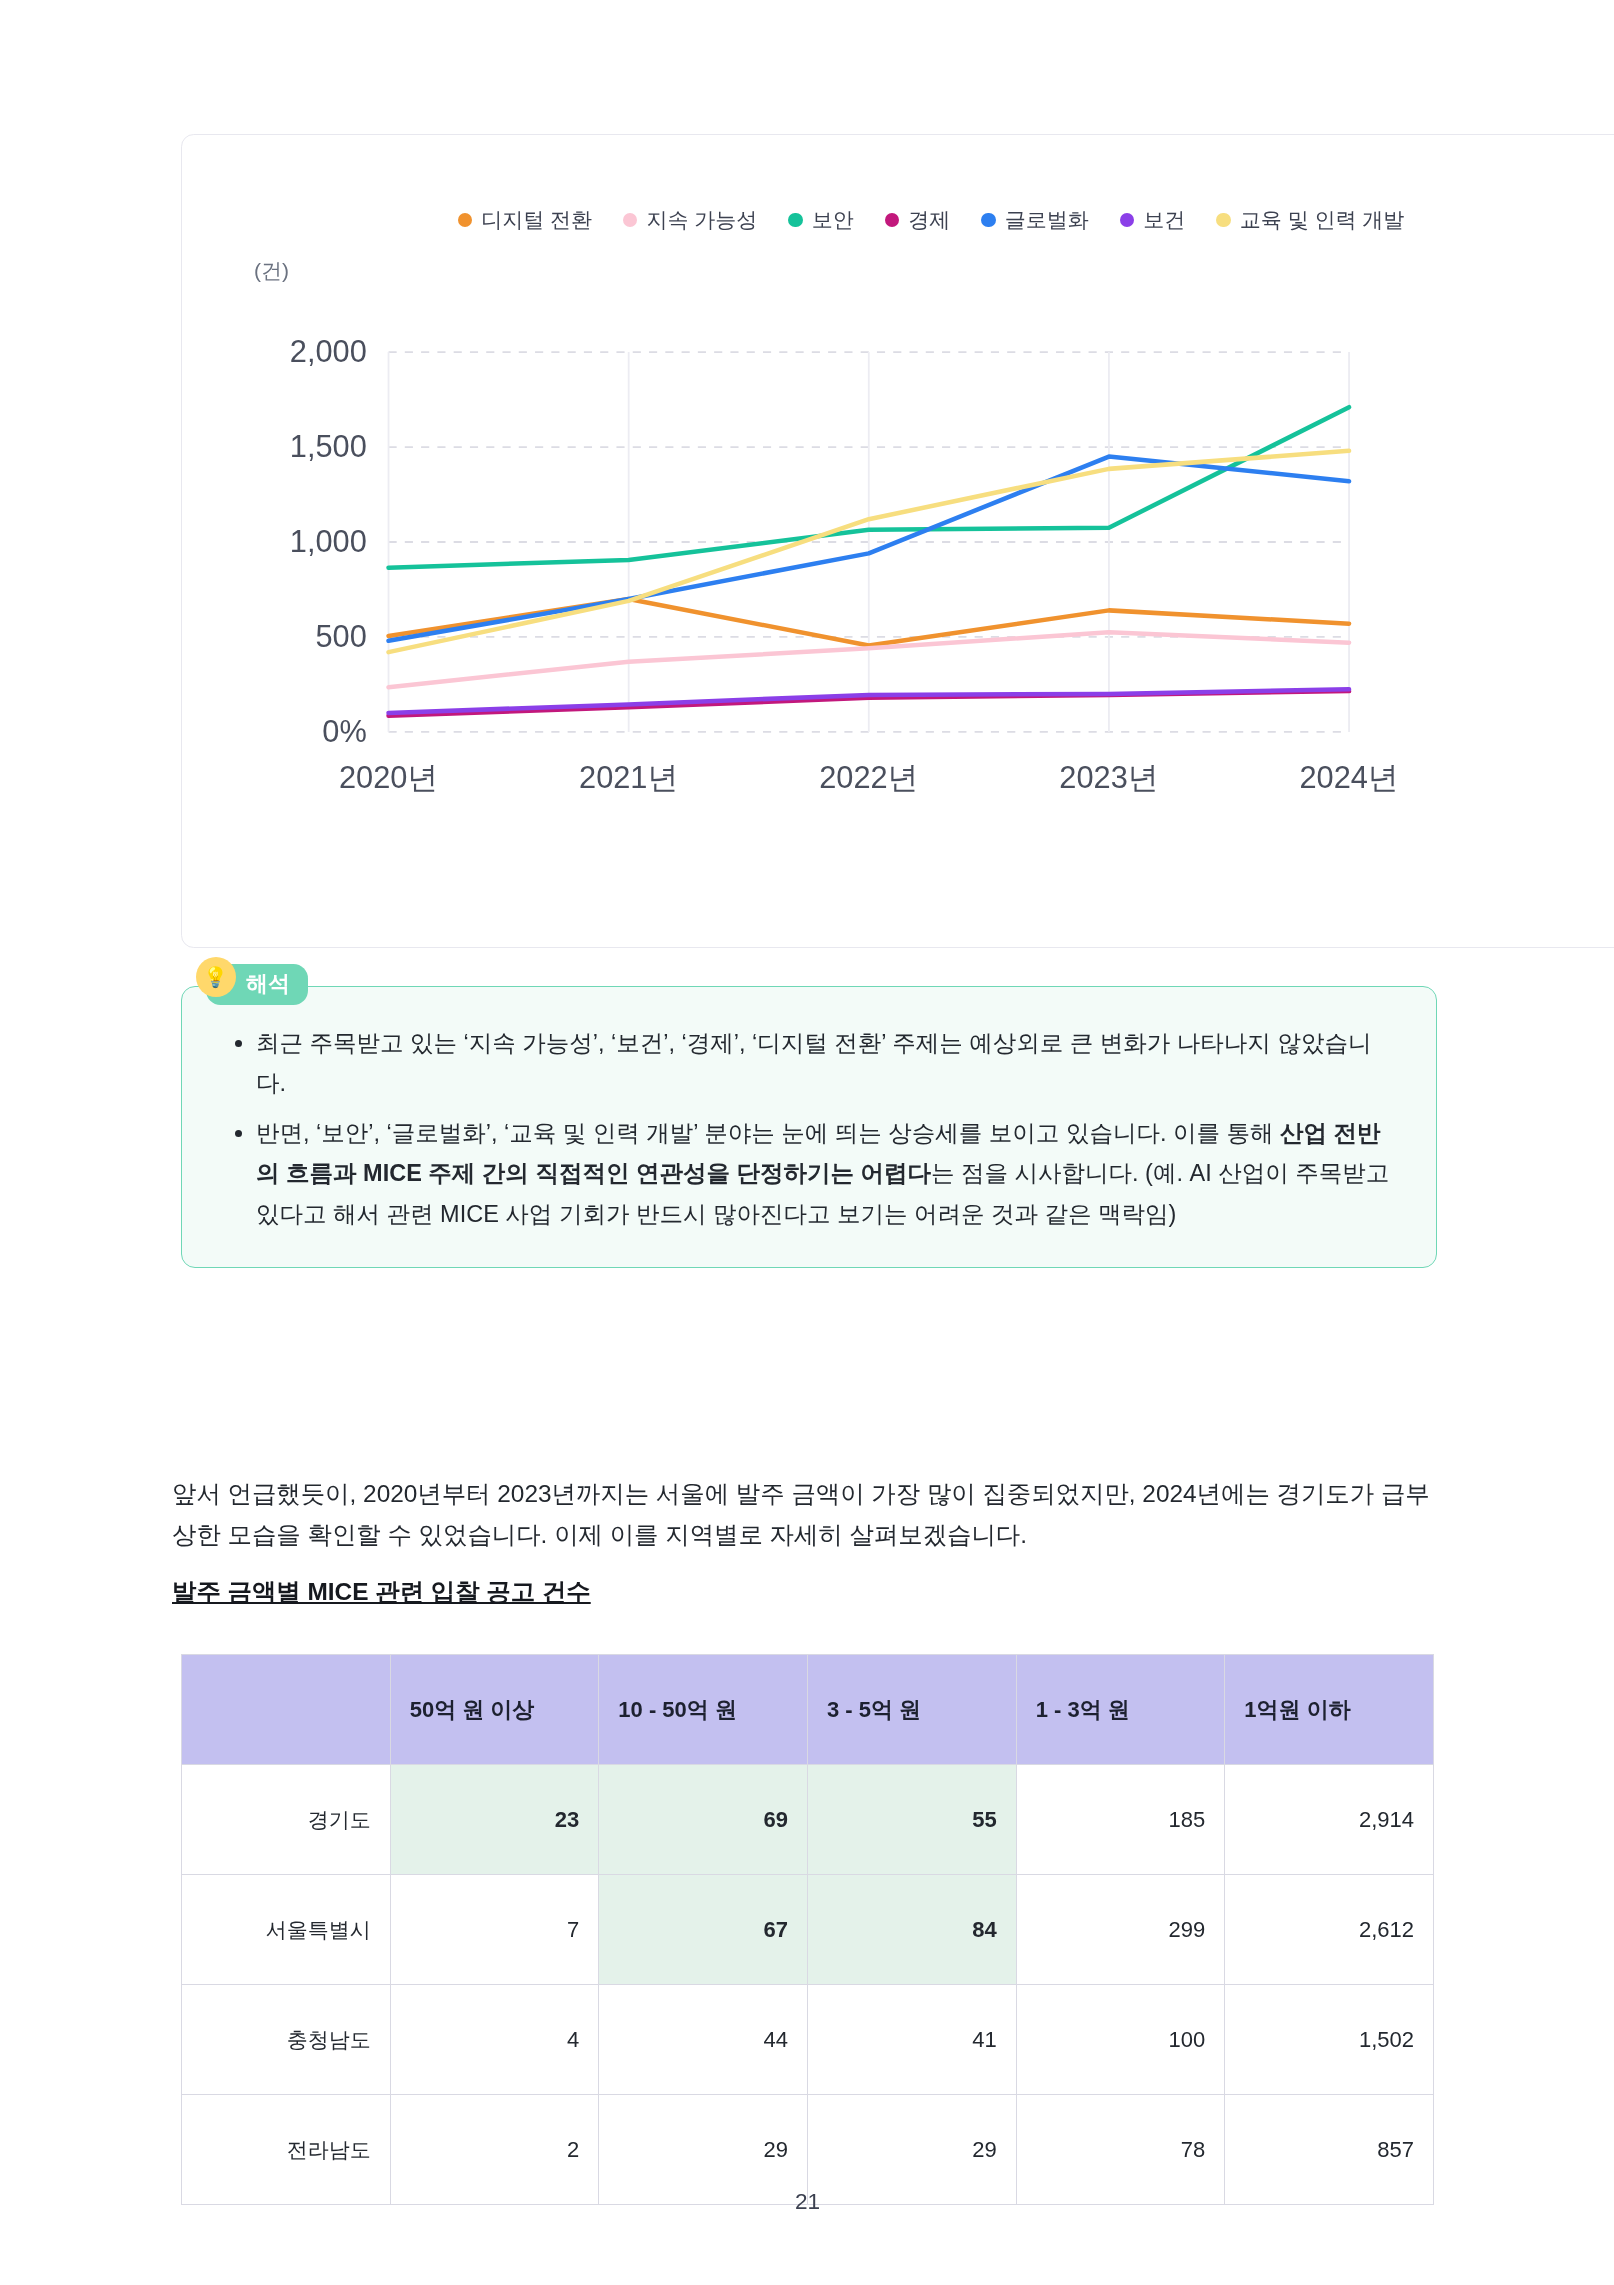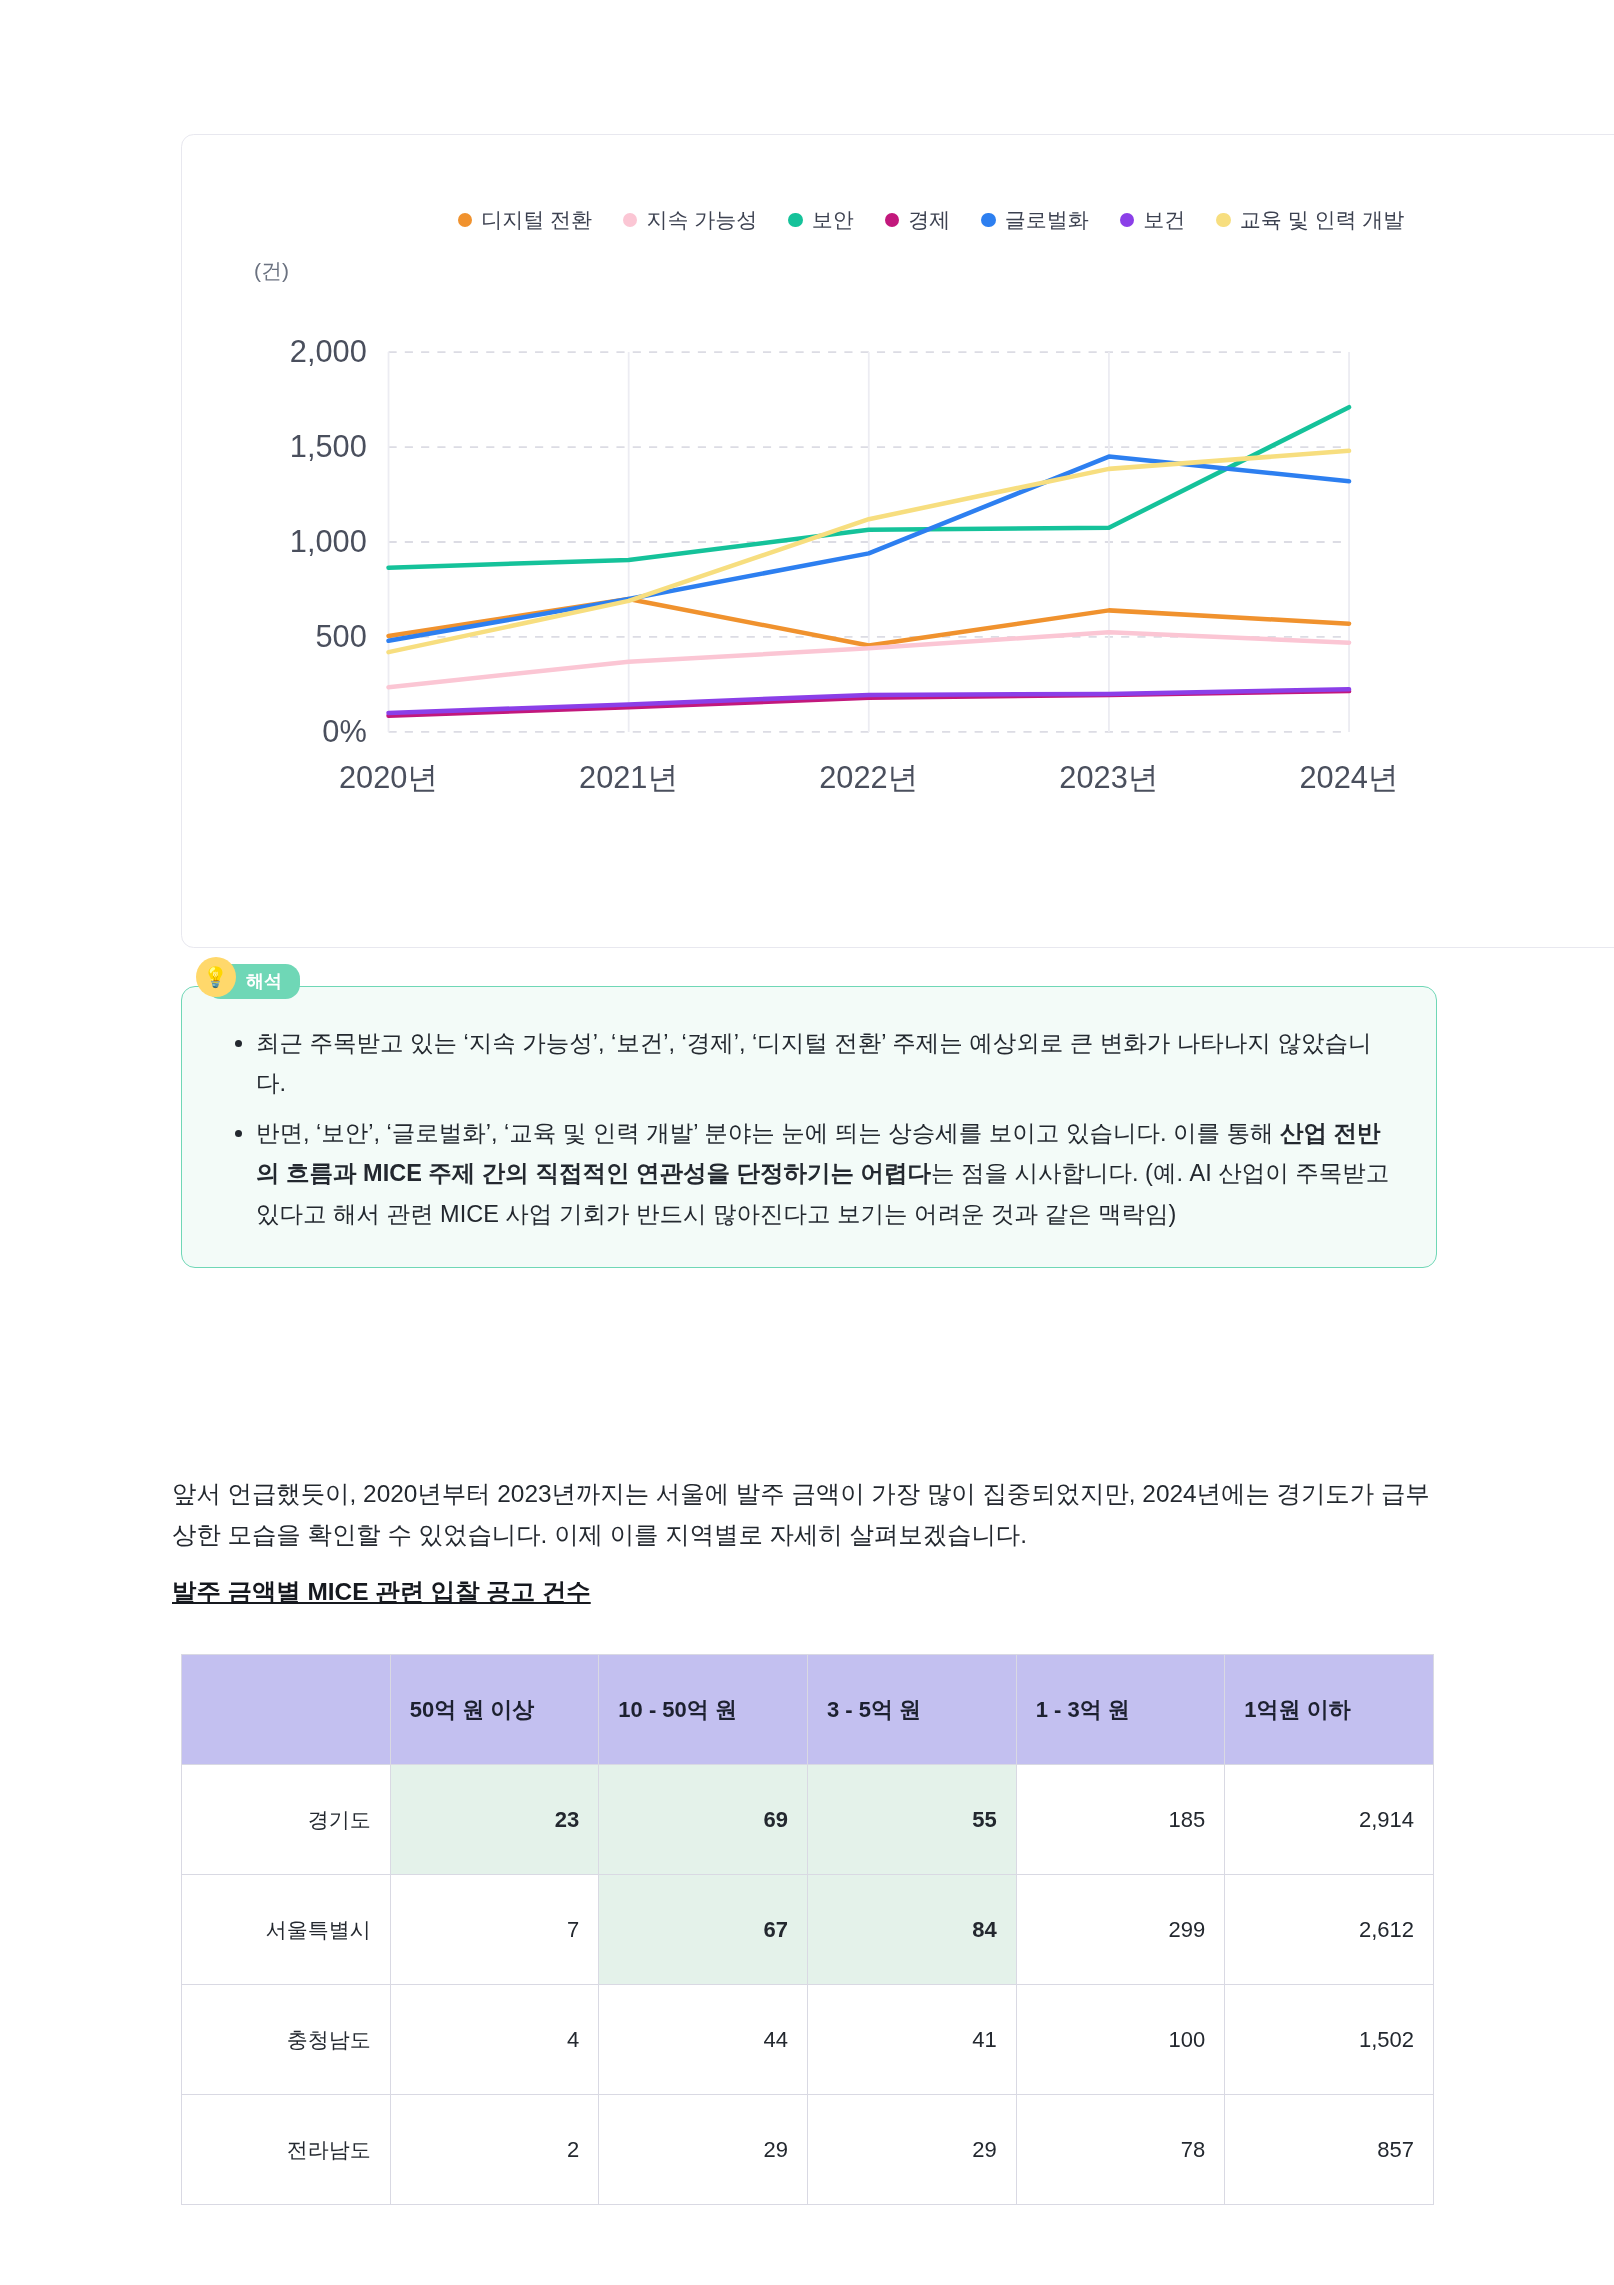--- a/index.html
+++ b/index.html
@@ -81,21 +81,21 @@
     width: 1256px;
   }
   .interp-tag {
     position: absolute;
     left: 25px;
     top: -22px;
     background: #6fd7b6;
     color: #ffffff;
     border-radius: 14.5px;
     padding: 5.4px 18px 5.4px 40px;
-    font-size: 18px;
+    font-size: 22px;
     font-weight: bold;
     z-index: 3;
   }
   .interp-bulb {
     position: absolute;
     left: 14.5px;
     top: -29px;
     width: 40px;
     height: 40px;
     border-radius: 50%;
@@ -326,15 +326,16 @@
             <td>2</td>
             <td>29</td>
             <td>29</td>
             <td>78</td>
             <td>857</td>
           </tr>
         </tbody>
     </table>
   </div>
 
+  <div class="pageno">21</div>
 
 </div>
 
 
 </body></html>

